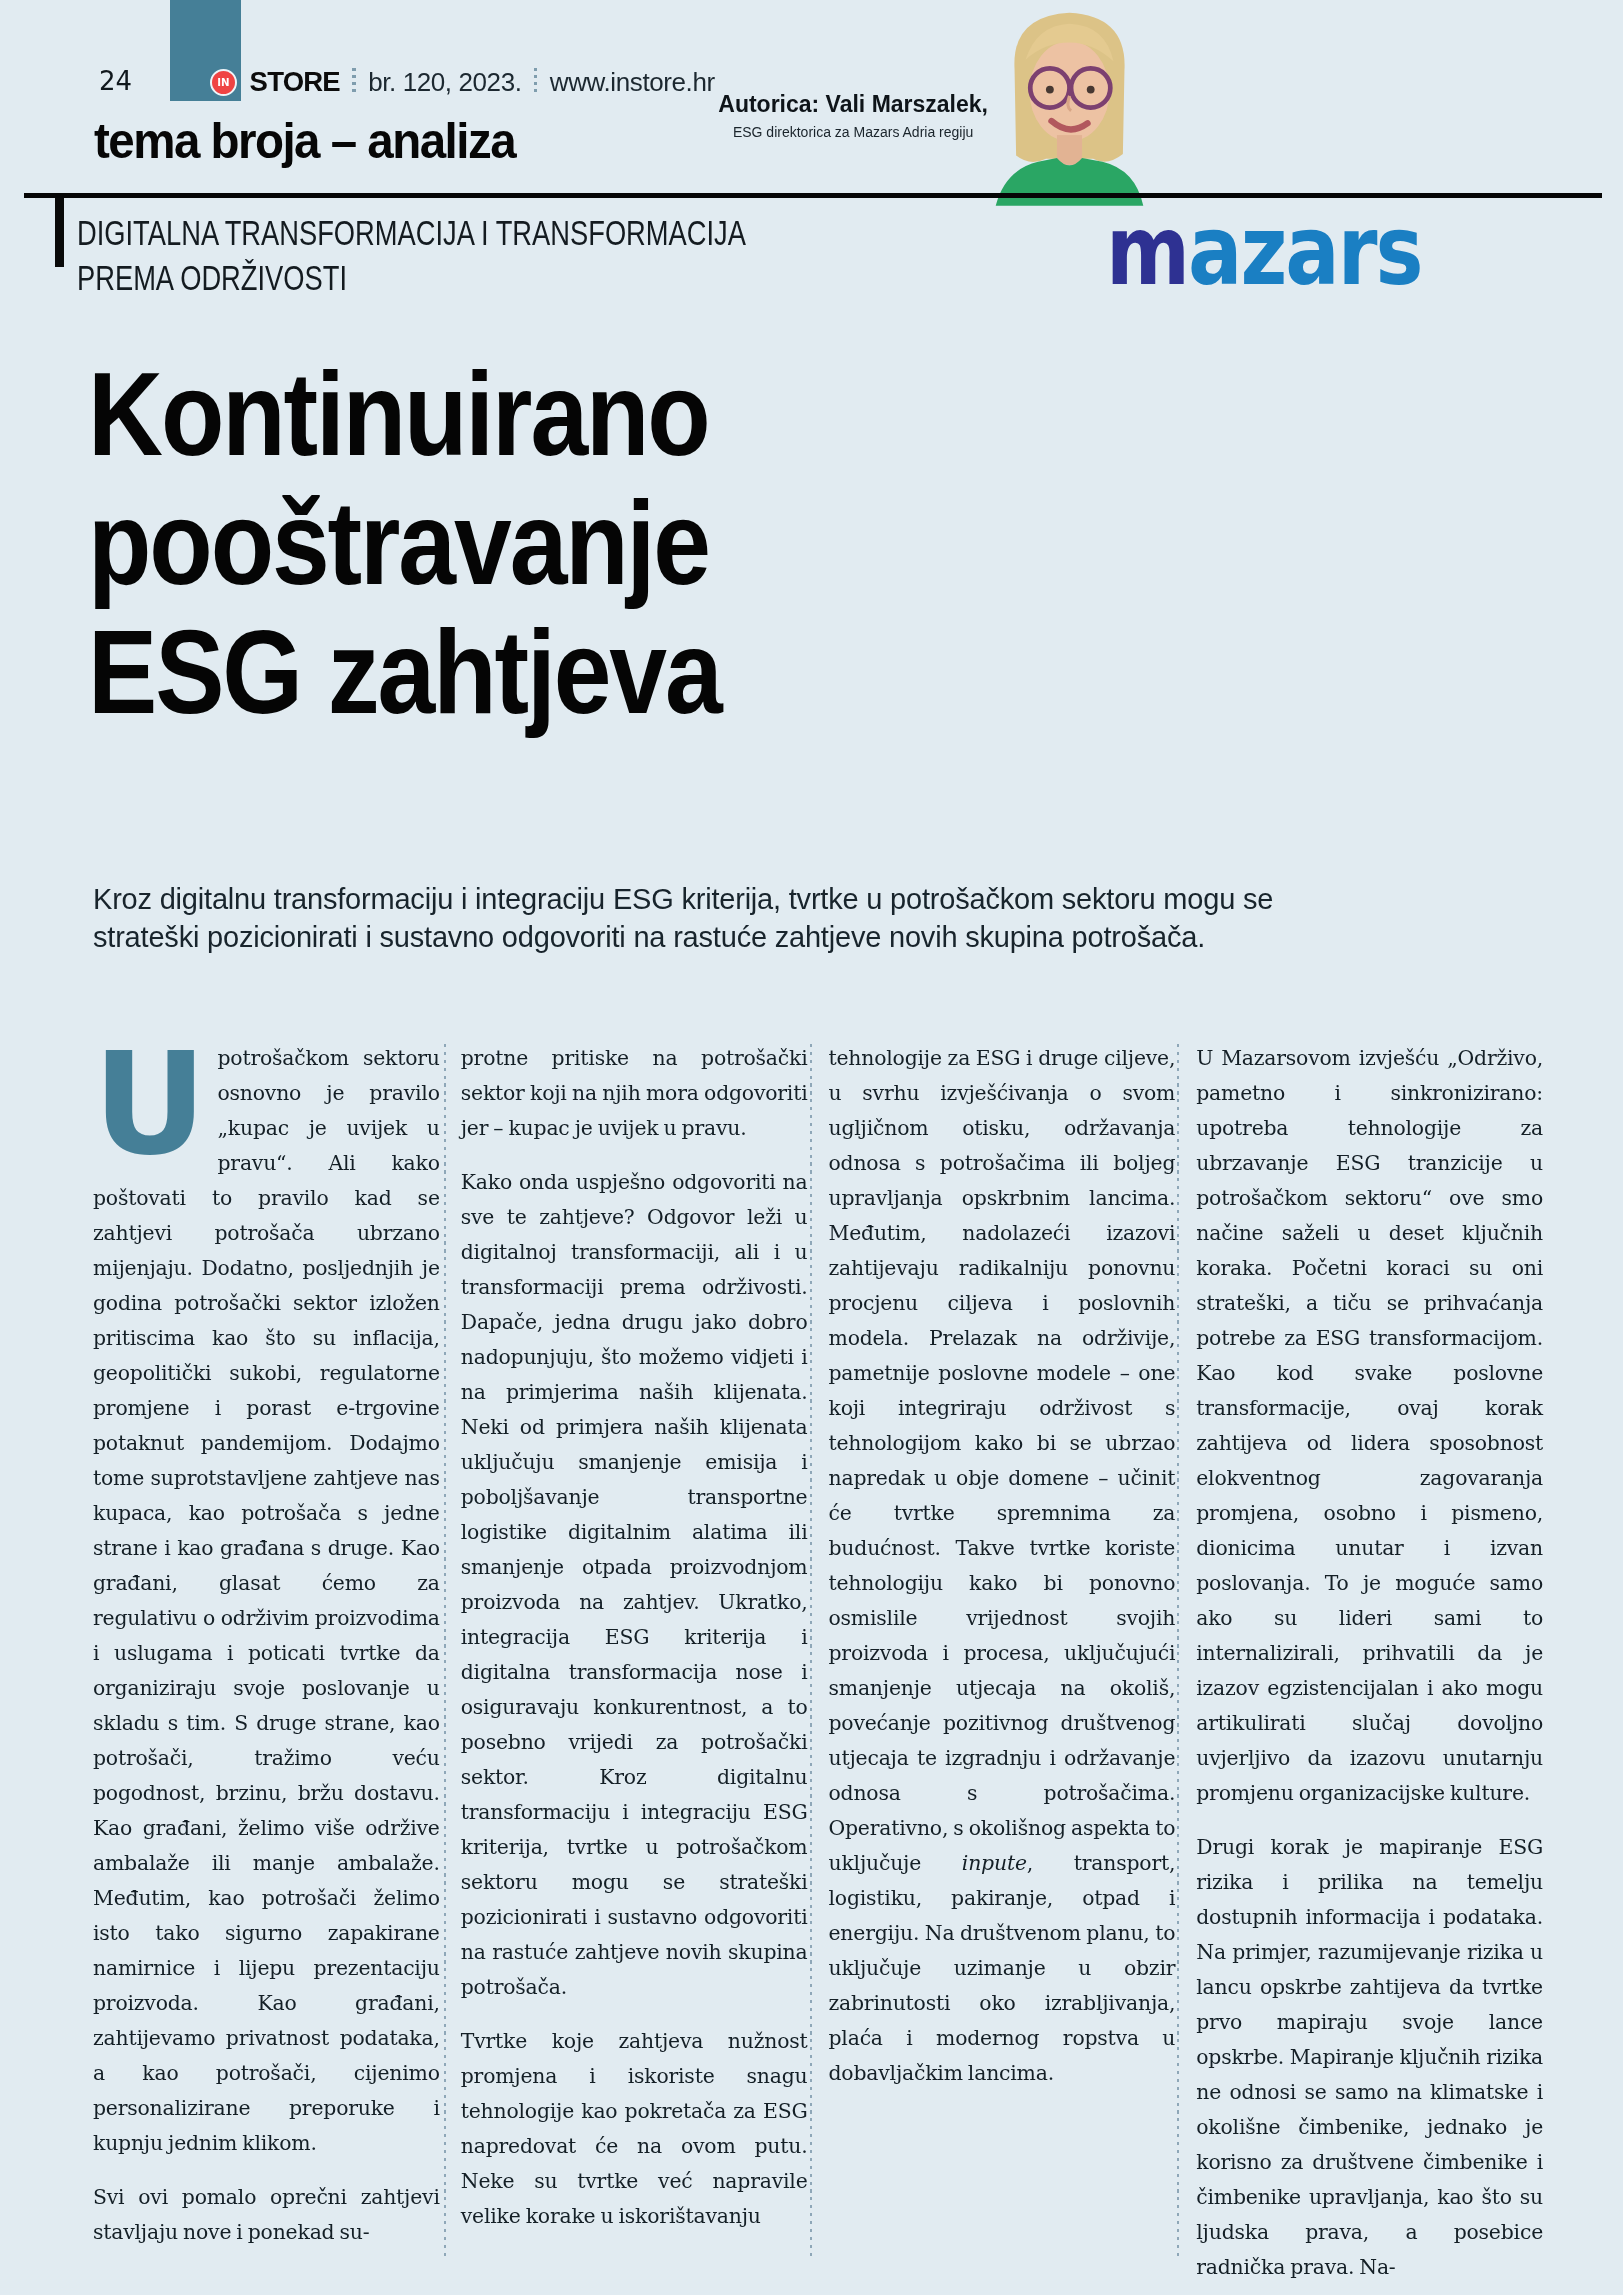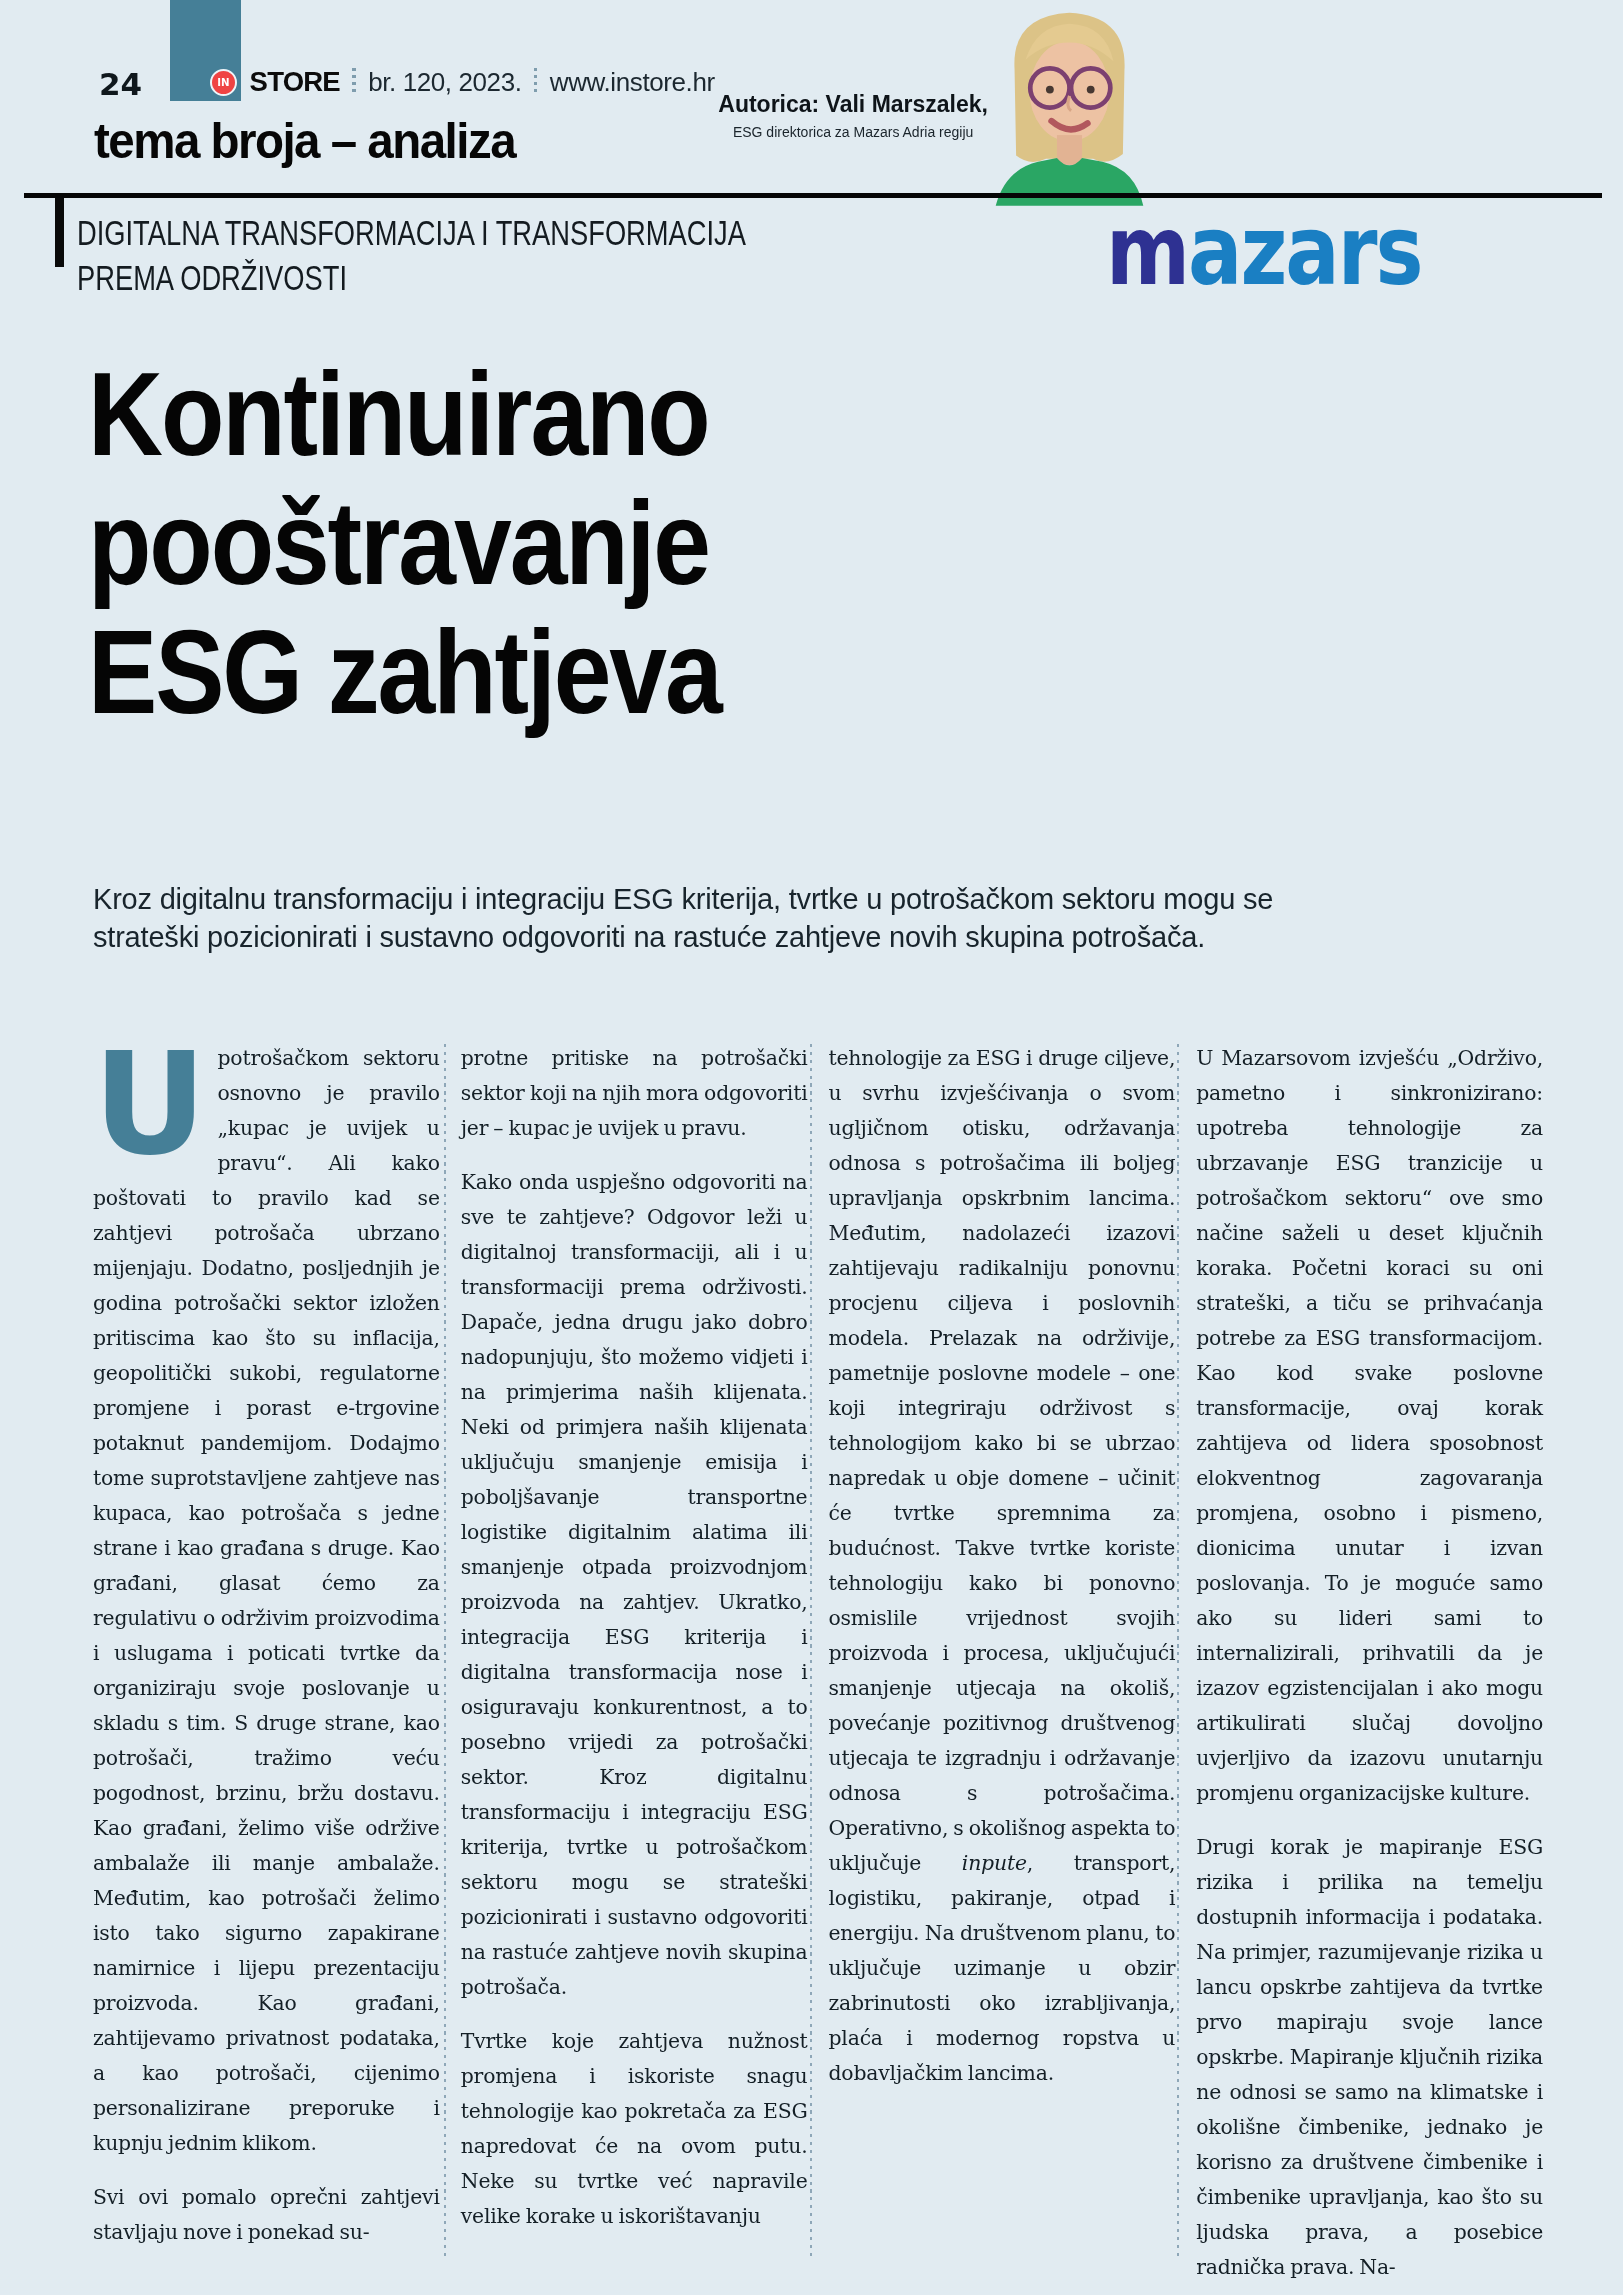--- a/index.html
+++ b/index.html
@@ -4,21 +4,21 @@
 <style>
   html,body{margin:0;padding:0;}
   body{
     width:1623px;height:2295px;position:relative;overflow:hidden;
     background:#e1ebf1;color:#10181d;
     font-family:"Liberation Sans",sans-serif;
   }
   .abs{position:absolute;}
 
   
-  #page-number{left:99px;top:66px;font-size:31px;font-weight:bold;font-family:"DejaVu Sans",sans-serif;}
+  #page-number{left:99px;top:66px;font-size:26px;font-weight:normal;font-family:"DejaVu Sans",sans-serif;}
   #teal-bar{left:170px;top:0;width:71px;height:101px;background:#457f97;}
   #masthead{left:210px;top:66px;display:flex;align-items:center;gap:12.6px;}
   .in-circle{
     width:27px;height:27px;border-radius:50%;background:#ef4444;color:#fff;
     display:flex;align-items:center;justify-content:center;
     font-size:10.2px;font-weight:bold;border:2.4px solid #eef5f9;box-sizing:border-box;
     font-family:"DejaVu Sans",sans-serif;
   }
   .store-word{font-size:27.5px;font-weight:800;letter-spacing:-0.8px;color:#0c0c0c;}
   .mdot{width:3.1px;height:28px;background:repeating-linear-gradient(to bottom,#7f9dae 0 3.1px,transparent 3.1px 7px);}

